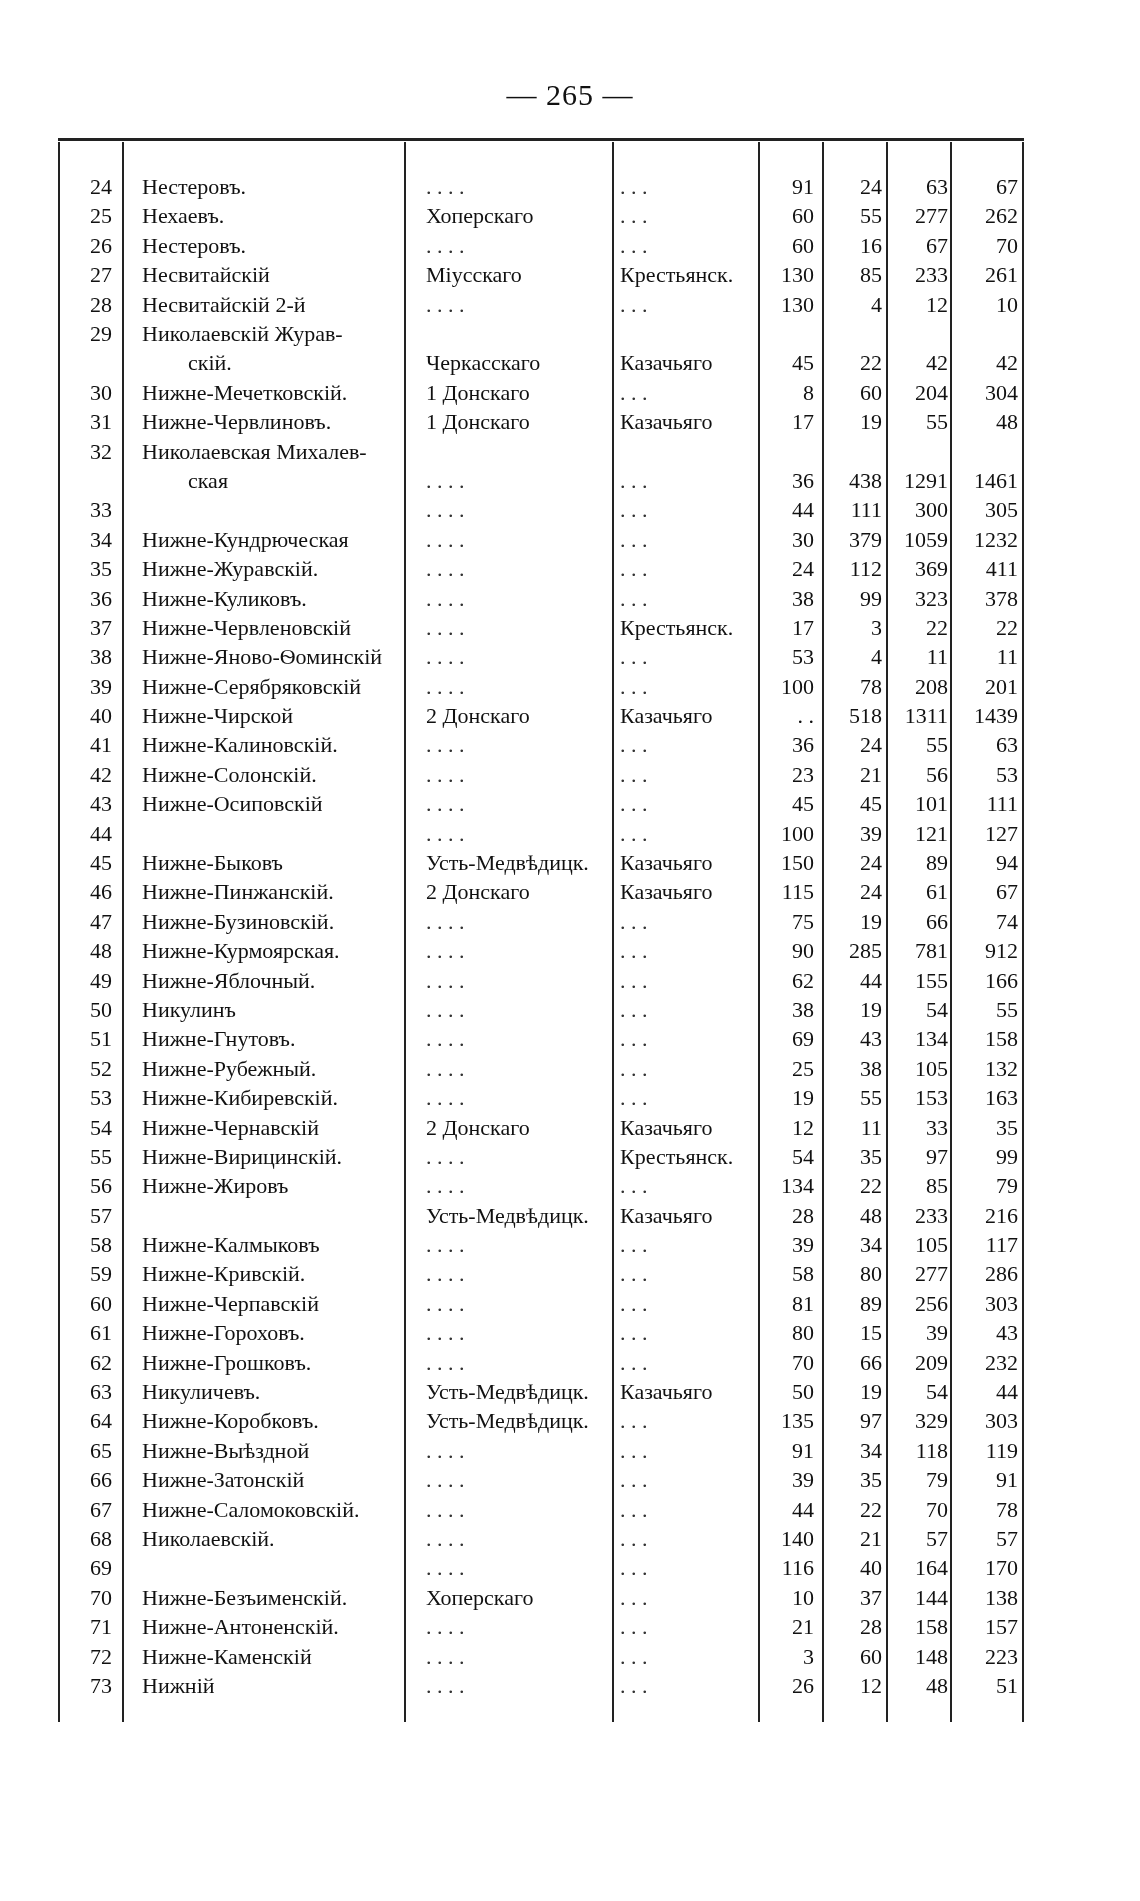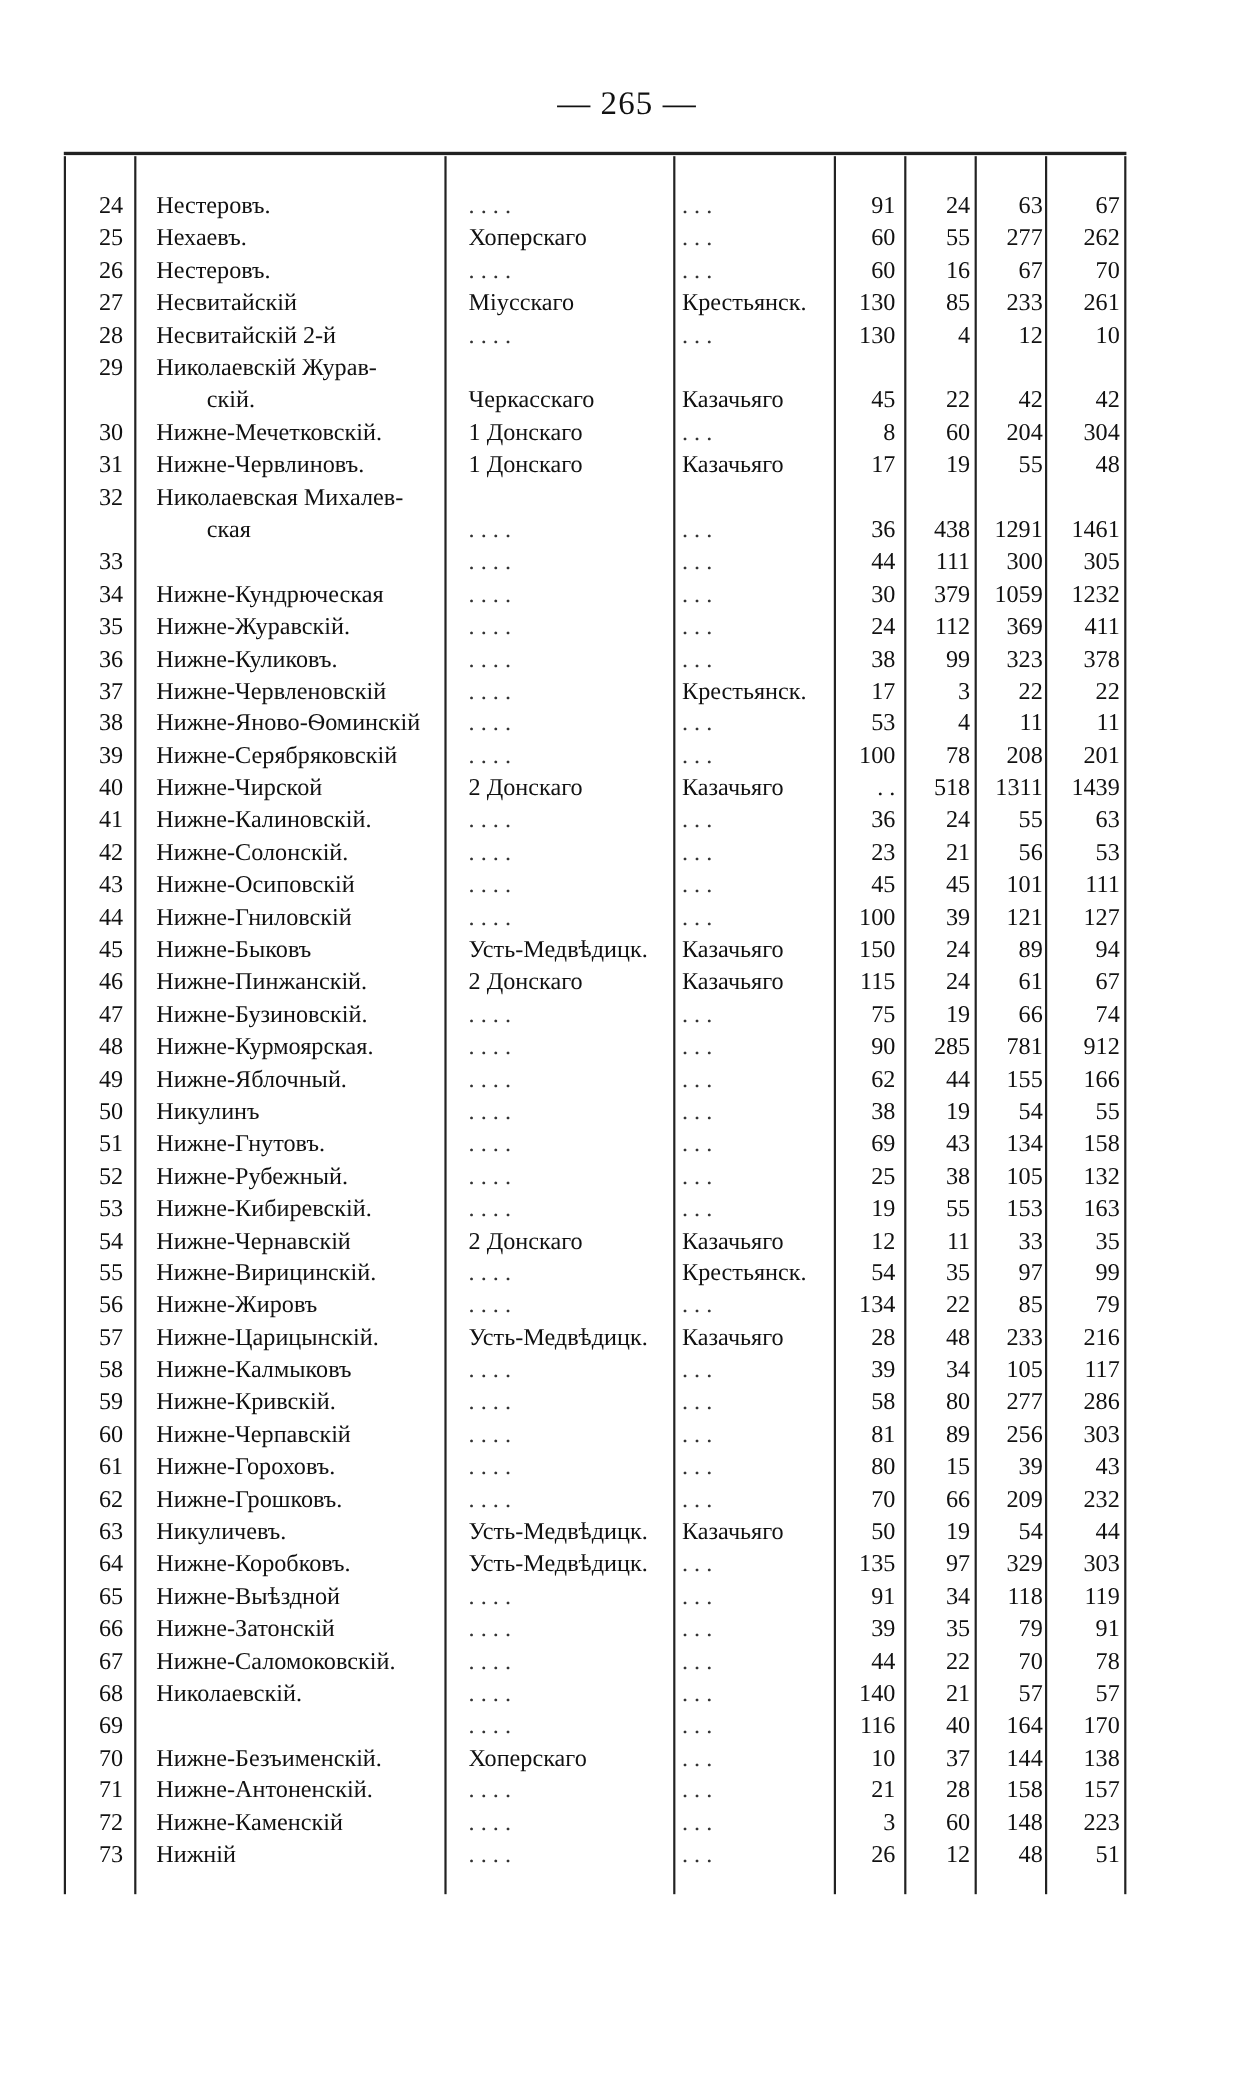--- a/index.html
+++ b/index.html
@@ -244,21 +244,20 @@
     <span class="c name">Нижне-Осиповскій</span>
     <span class="c dist" style="color: rgb(51, 51, 51);">  .   .   .   .</span>
     <span class="c cls" style="color: rgb(51, 51, 51);">  .   .   .</span>
     <span class="c v v1">45</span>
     <span class="c v v2">45</span>
     <span class="c v v3">101</span>
     <span class="c v v4">111</span>
   </div>
       <div class="row">
     <span class="c num">44</span>
-    <span class="c name">Нижне-Гниловскій</span>
     <span class="c dist" style="color: rgb(51, 51, 51);">  .   .   .   .</span>
     <span class="c cls" style="color: rgb(51, 51, 51);">  .   .   .</span>
     <span class="c v v1">100</span>
     <span class="c v v2">39</span>
     <span class="c v v3">121</span>
     <span class="c v v4">127</span>
   </div>
       <div class="row">
     <span class="c num">45</span>
     <span class="c name">Нижне-Быковъ</span>
@@ -374,21 +373,20 @@
     <span class="c name">Нижне-Жировъ</span>
     <span class="c dist" style="color: rgb(51, 51, 51);">  .   .   .   .</span>
     <span class="c cls" style="color: rgb(51, 51, 51);">  .   .   .</span>
     <span class="c v v1">134</span>
     <span class="c v v2">22</span>
     <span class="c v v3">85</span>
     <span class="c v v4">79</span>
   </div>
       <div class="row">
     <span class="c num">57</span>
-    <span class="c name">Нижне-Царицынскій.</span>
     <span class="c dist">Усть-Медвѣдицк.</span>
     <span class="c cls">Казачьяго</span>
     <span class="c v v1">28</span>
     <span class="c v v2">48</span>
     <span class="c v v3">233</span>
     <span class="c v v4">216</span>
   </div>
       <div class="row">
     <span class="c num">58</span>
     <span class="c name">Нижне-Калмыковъ</span>

